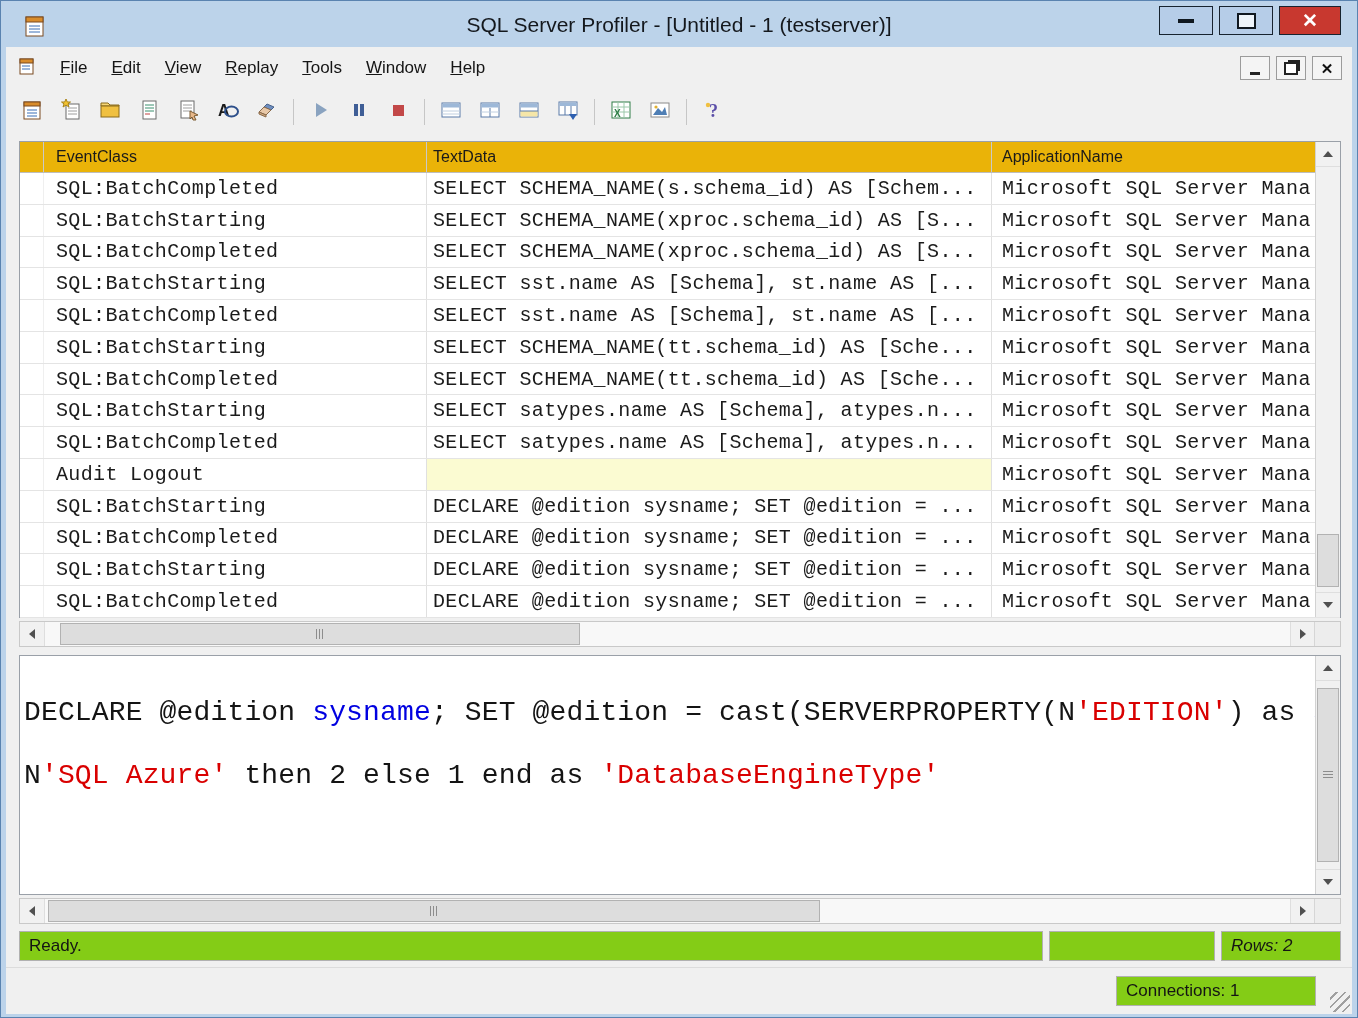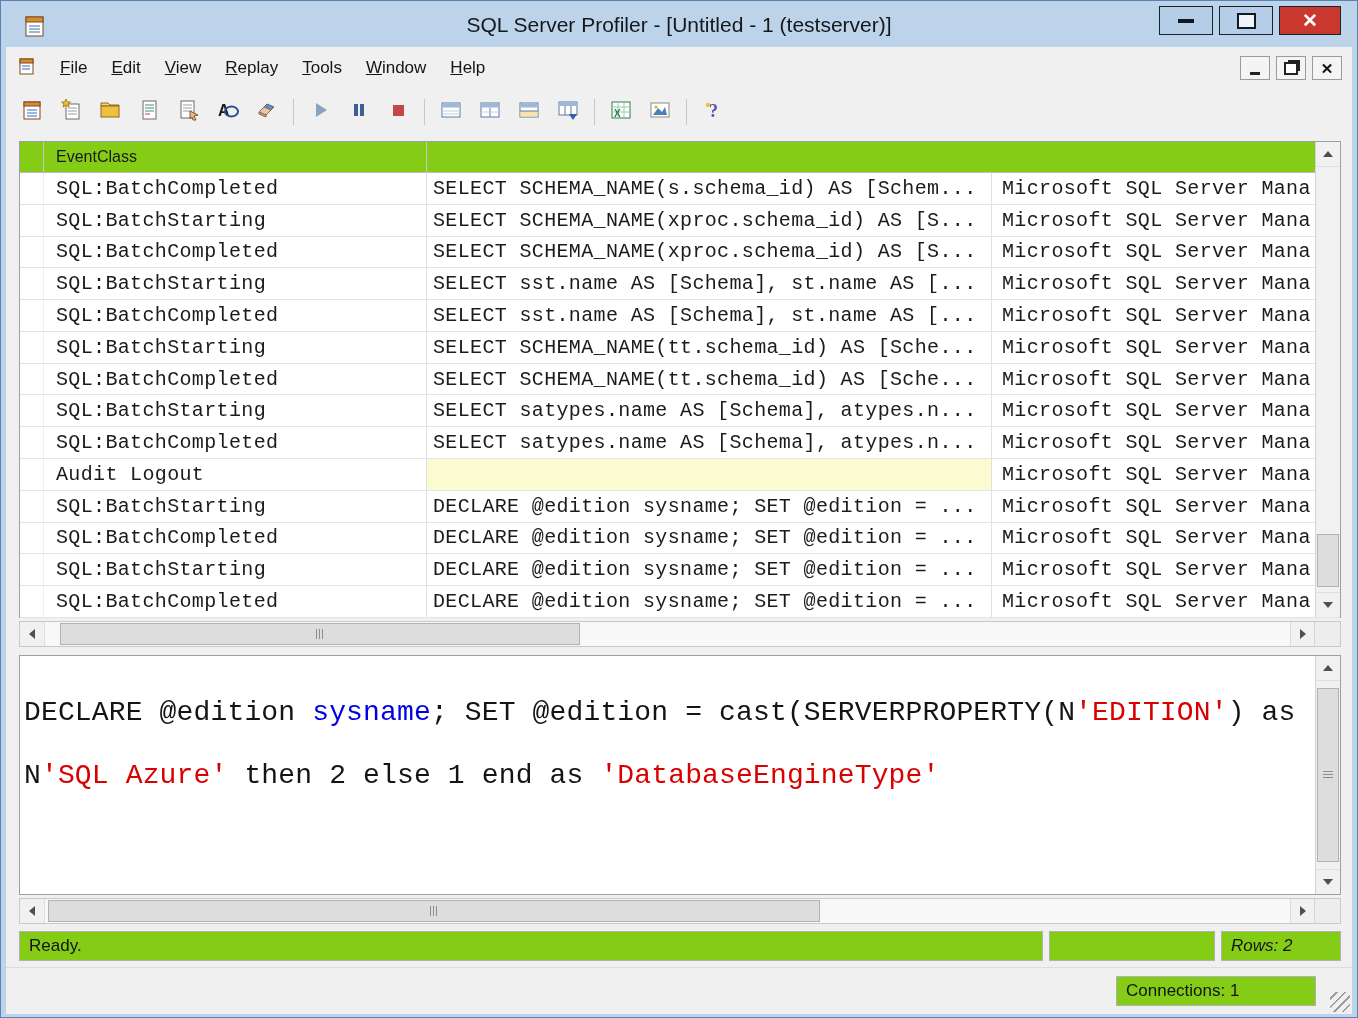--- a/index.html
+++ b/index.html
@@ -37,21 +37,21 @@
 
   
   .toolbar{position:absolute;left:0;top:42px;right:0;height:46px;display:flex;align-items:center;
            gap:13px;padding-left:14px;background:#f0f0f0;}
   .tbtn{width:26px;height:26px;display:flex;align-items:center;justify-content:center;cursor:default;}
   .tsep{width:1px;height:26px;background:#c6c6c6;}
 
   
   .grid{position:absolute;left:13px;top:94px;width:1322px;height:477px;box-sizing:border-box;
         background:#ffffff;border:1px solid #9aa0a8;}
-  .ghead{display:flex;height:30px;background:#84cc16;border-bottom:1px solid #bdbdbd;
+  .ghead{display:flex;height:30px;background:#eab308;border-bottom:1px solid #bdbdbd;
          font-size:16px;color:#1a1a1a;}
   .hcell{box-sizing:border-box;border-right:1px solid #c9c9c9;display:flex;align-items:center;}
   .hsel{width:24px;}
   .hc1{width:383px;padding-left:12px;}
   .hc2{width:565px;padding-left:6px;}
   .hc3{flex:1;padding-left:10px;border-right:none;margin-right:25px;}
   .gbody{position:relative;height:445px;overflow:hidden;}
   .row{display:flex;height:31.79px;box-sizing:border-box;border-bottom:1px solid #e4e4e4;
        font-family:"Liberation Mono","DejaVu Sans Mono",monospace;font-size:20px;
        letter-spacing:.35px;color:#1b1b1b;}
@@ -291,20 +291,22 @@
               <circle cx="7" cy="7" r="2.2" fill="#f0c040"></circle>
               <text x="8" y="19" font-size="18" font-weight="bold" fill="#5b4ea8" font-family="Liberation Serif,serif">?</text>
             </svg></span>
         </div>
     </div>
 
     <div class="grid">
       <div class="ghead">
         <div class="hcell hsel"></div>
         <div class="hcell hc1">EventClass</div>
+        <div class="hcell hc2">TextData</div>
+        <div class="hcell hc3">ApplicationName</div>
       </div>
       <div class="gbody">
         <div class="row">
             <div class="cell csel"></div>
             <div class="cell ce">SQL:BatchCompleted</div>
             <div class="cell ct">SELECT SCHEMA_NAME(s.schema_id) AS [Schem...</div>
             <div class="cell ca">Microsoft SQL Server Mana</div>
           </div>
         <div class="row">
             <div class="cell csel"></div>

